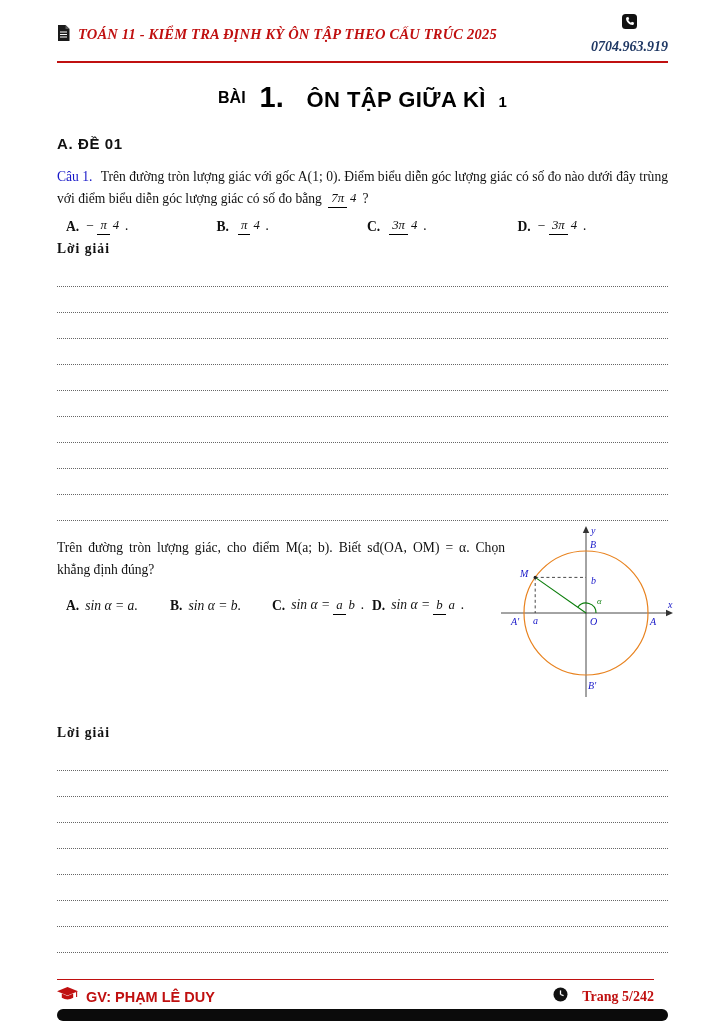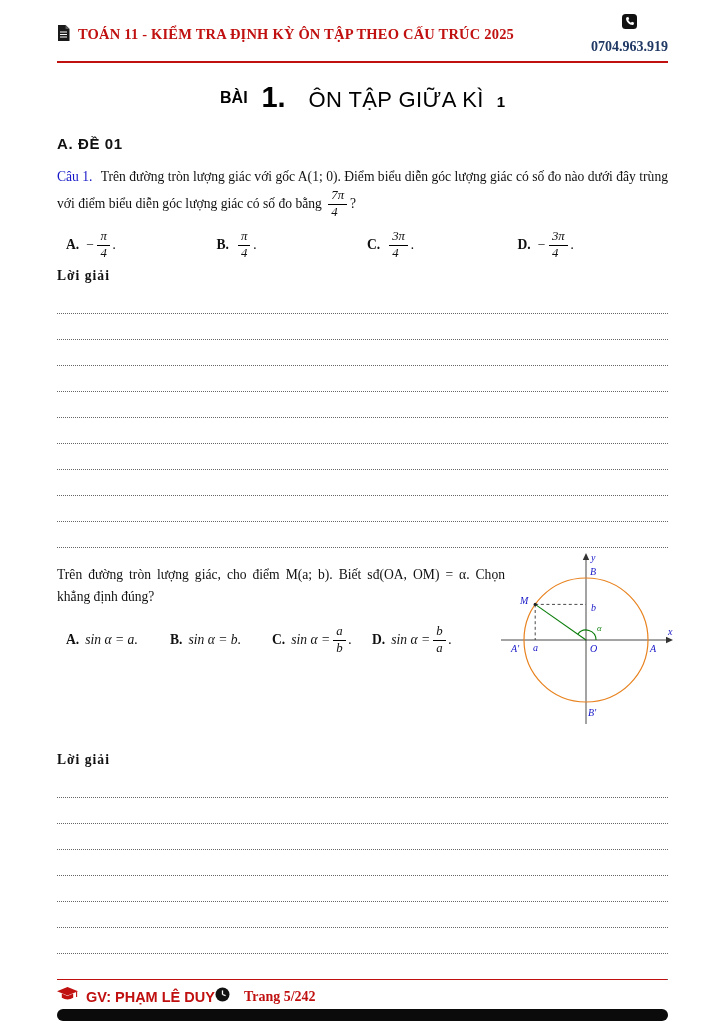--- a/index.html
+++ b/index.html
@@ -5,43 +5,43 @@
   :root{
     --red:#c01010; --blue:#1616c8; --teal:#12808e; --orange:#e8821e;
     --green:#0a7d0a; --navy:#1f3864; --dots:#666666;
   }
   *{margin:0;padding:0;box-sizing:border-box;}
   html,body{background:#fff;}
   body{width:725px;height:1024px;margin:0 auto;font-family:"Liberation Serif",serif;color:#111;overflow:hidden;}
   .page{position:relative;width:725px;height:1024px;padding:14px 57px 0;overflow:hidden;background:#fff;}
 
   
-  .doc-header{display:flex;justify-content:space-between;align-items:center;padding-bottom:6px;border-bottom:2.4px solid var(--red);}
+  .doc-header{display:flex;justify-content:space-between;align-items:center;padding-bottom:6px;border-bottom:2.4px solid var(--red);font-style:italic;}
   .header-left{display:flex;align-items:center;gap:8px;}
   .header-title{color:var(--red);font-weight:bold;font-size:14.5px;letter-spacing:.2px;}
   .header-right{display:flex;align-items:center;gap:6px;flex-direction:column;}
   .phone-number{color:var(--navy);font-weight:bold;font-size:14px;}
 
   
   .lesson-title{text-align:center;margin-top:15px;font-family:"Liberation Sans",sans-serif;color:#000;}
   .lesson-title .bai{font-size:16px;font-weight:bold;vertical-align:4px;}
   .lesson-title .num{font-size:29px;font-weight:bold;margin:0 14px 0 5px;}
-  .lesson-title .ttl{font-size:22px;font-weight:normal;letter-spacing:.4px;}
+  .lesson-title .ttl{font-size:22px;font-weight:bold;letter-spacing:.4px;}
   .lesson-title .ttl-suffix{font-size:15px;font-weight:bold;margin-left:4px;}
 
   .section-label{margin-top:20px;font-family:"Liberation Sans",sans-serif;font-weight:bold;font-size:15px;letter-spacing:.6px;}
 
   .part-box{display:inline-block;margin-top:10px;padding:4px 10px;border:1.3px solid var(--teal);border-radius:2px;
     font-family:"Liberation Sans",sans-serif;font-weight:bold;font-size:12.8px;color:var(--blue);}
 
   
   .question-para{margin-top:14px;font-size:13.6px;line-height:1.62;text-align:justify;}
   .q-label{color:var(--blue);font-weight:normal;margin-right:5px;}
   .math{font-style:italic;}
-  .frac{display:inline-flex;flex-direction:column;vertical-align:middle;text-align:left;margin:0 3px;font-style:italic;}
+  .frac{display:inline-flex;flex-direction:row;vertical-align:middle;text-align:right;margin:0 3px;font-style:italic;}
   .frac .fnum{display:block;border-bottom:1px solid #000;padding:0 3px;line-height:1.25;font-size:12.8px;}
   .frac .fden{display:block;padding:0 3px;line-height:1.25;font-size:12.8px;}
 
   .options-row{display:flex;margin:8px 0 0 9px;font-size:13.6px;align-items:center;}
   .options-row .option{width:151px;display:flex;align-items:center;}
   .opt-label{font-weight:bold;margin-right:6px;font-style:normal;}
 
   .solution-label{margin-top:6px;font-weight:bold;font-size:13.6px;letter-spacing:1px;}
   .solution-lines{margin-top:4px;}
   .sol-line{height:26px;border-bottom:1.6px dotted var(--dots);}
@@ -56,21 +56,21 @@
   .q2-options .option2:nth-child(3){width:100px;}
   .circle-diagram{position:absolute;right:-8px;top:-16px;}
   .axis{stroke:#333;stroke-width:.9;}
   .dash{stroke:#333;stroke-width:.9;stroke-dasharray:3 2.6;}
   .circ{fill:none;stroke:var(--orange);stroke-width:1.2;}
   .greenln{stroke:var(--green);stroke-width:1.1;fill:none;}
   .lbl{fill:var(--blue);font-style:italic;font-size:10px;font-family:"Liberation Serif",serif;}
   .glbl{fill:var(--green);font-style:italic;font-size:8.5px;font-family:"Liberation Serif",serif;}
 
   
-  .doc-footer{position:absolute;left:57px;right:58px;bottom:18px;display:flex;align-items:center;
+  .doc-footer{position:absolute;left:57px;right:71px;bottom:18px;display:flex;justify-content:space-between;align-items:center;
     border-top:1.6px solid var(--red);padding-top:7px;}
   .footer-left{display:flex;align-items:center;gap:8px;}
   .teacher{color:var(--red);font-weight:bold;font-size:14.5px;font-family:"Liberation Sans",sans-serif;}
   .footer-right{display:flex;align-items:center;gap:14px;}
   .page-number{color:var(--red);font-size:14px;font-weight:bold;}
   .bottom-bar{position:absolute;left:57px;right:57px;bottom:3px;height:12px;background:#0b0b0b;border-radius:6px;}
 </style>
 </head>
 <body>
 

